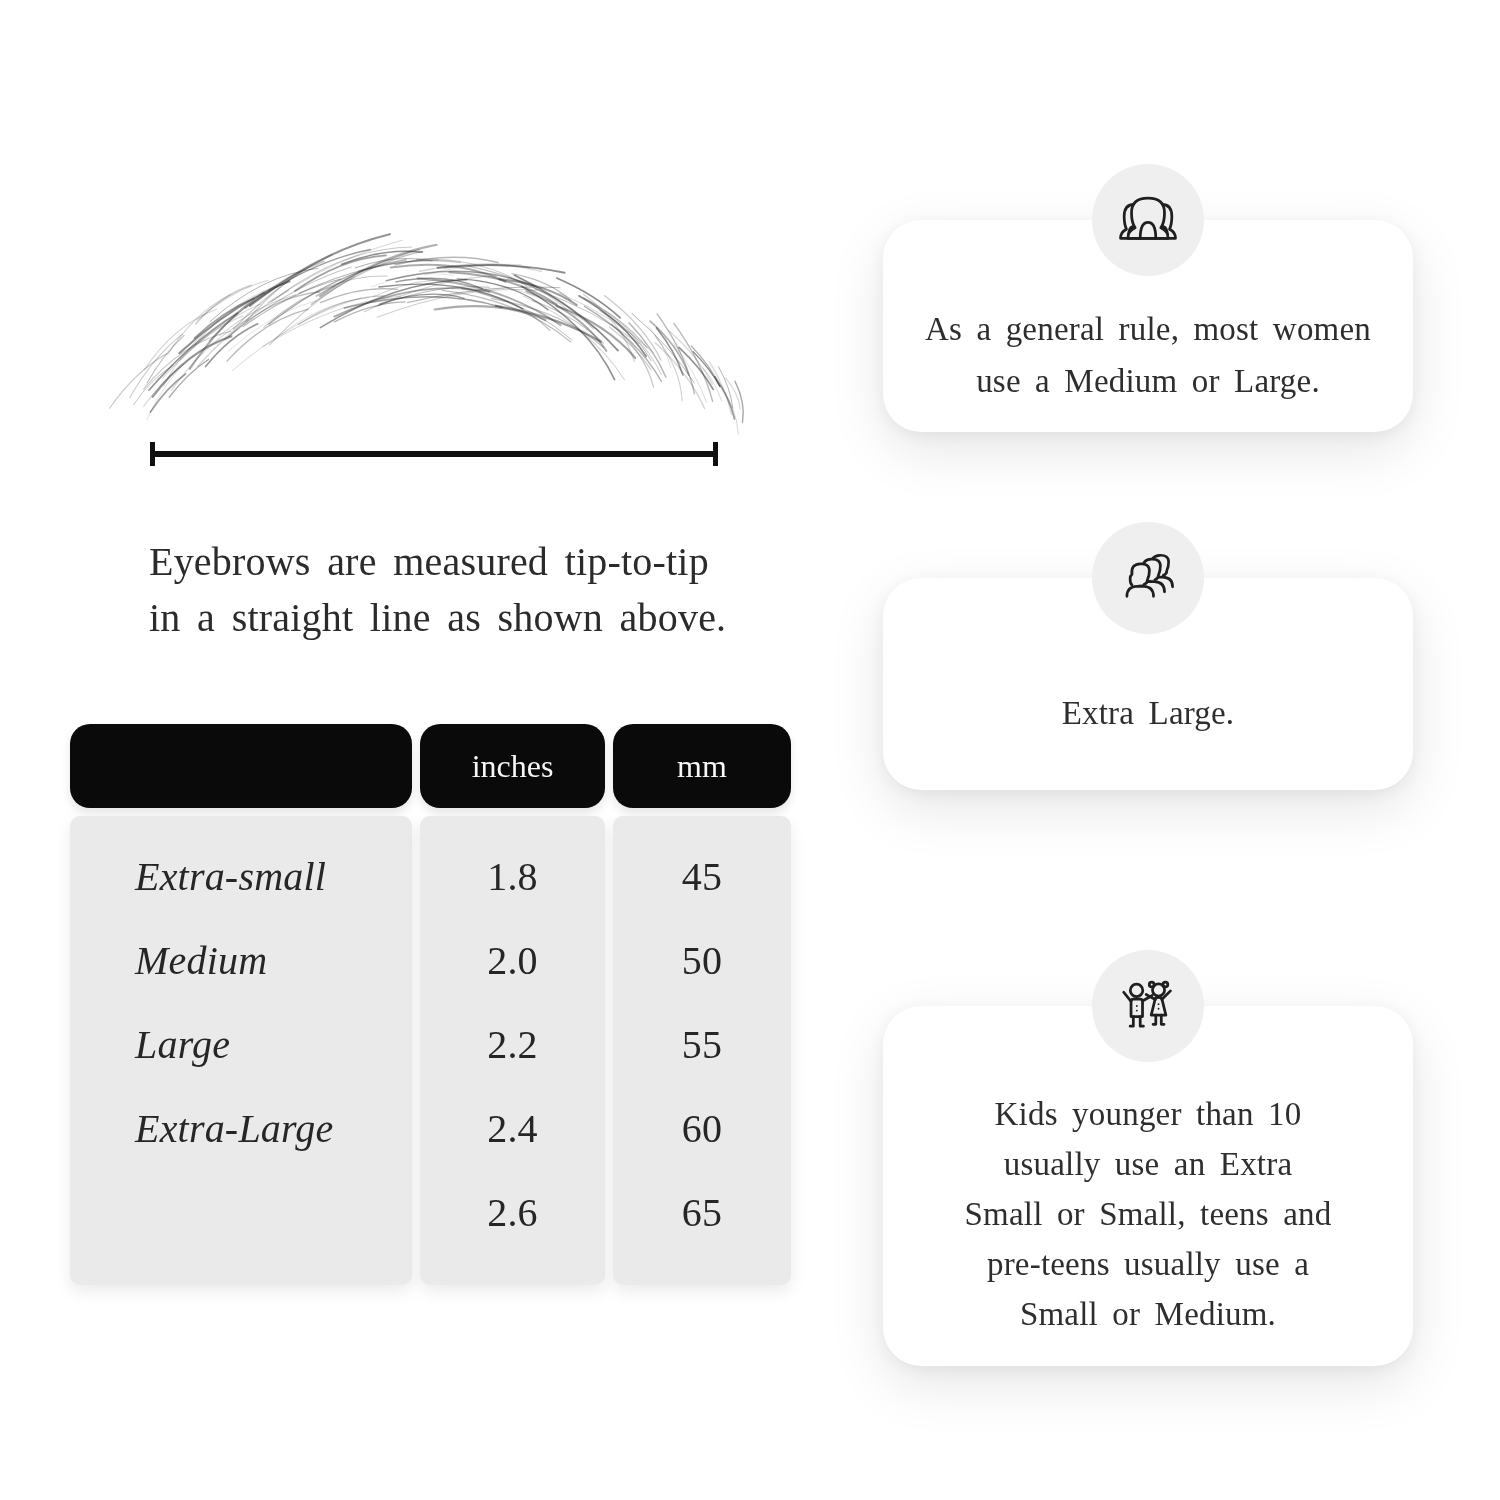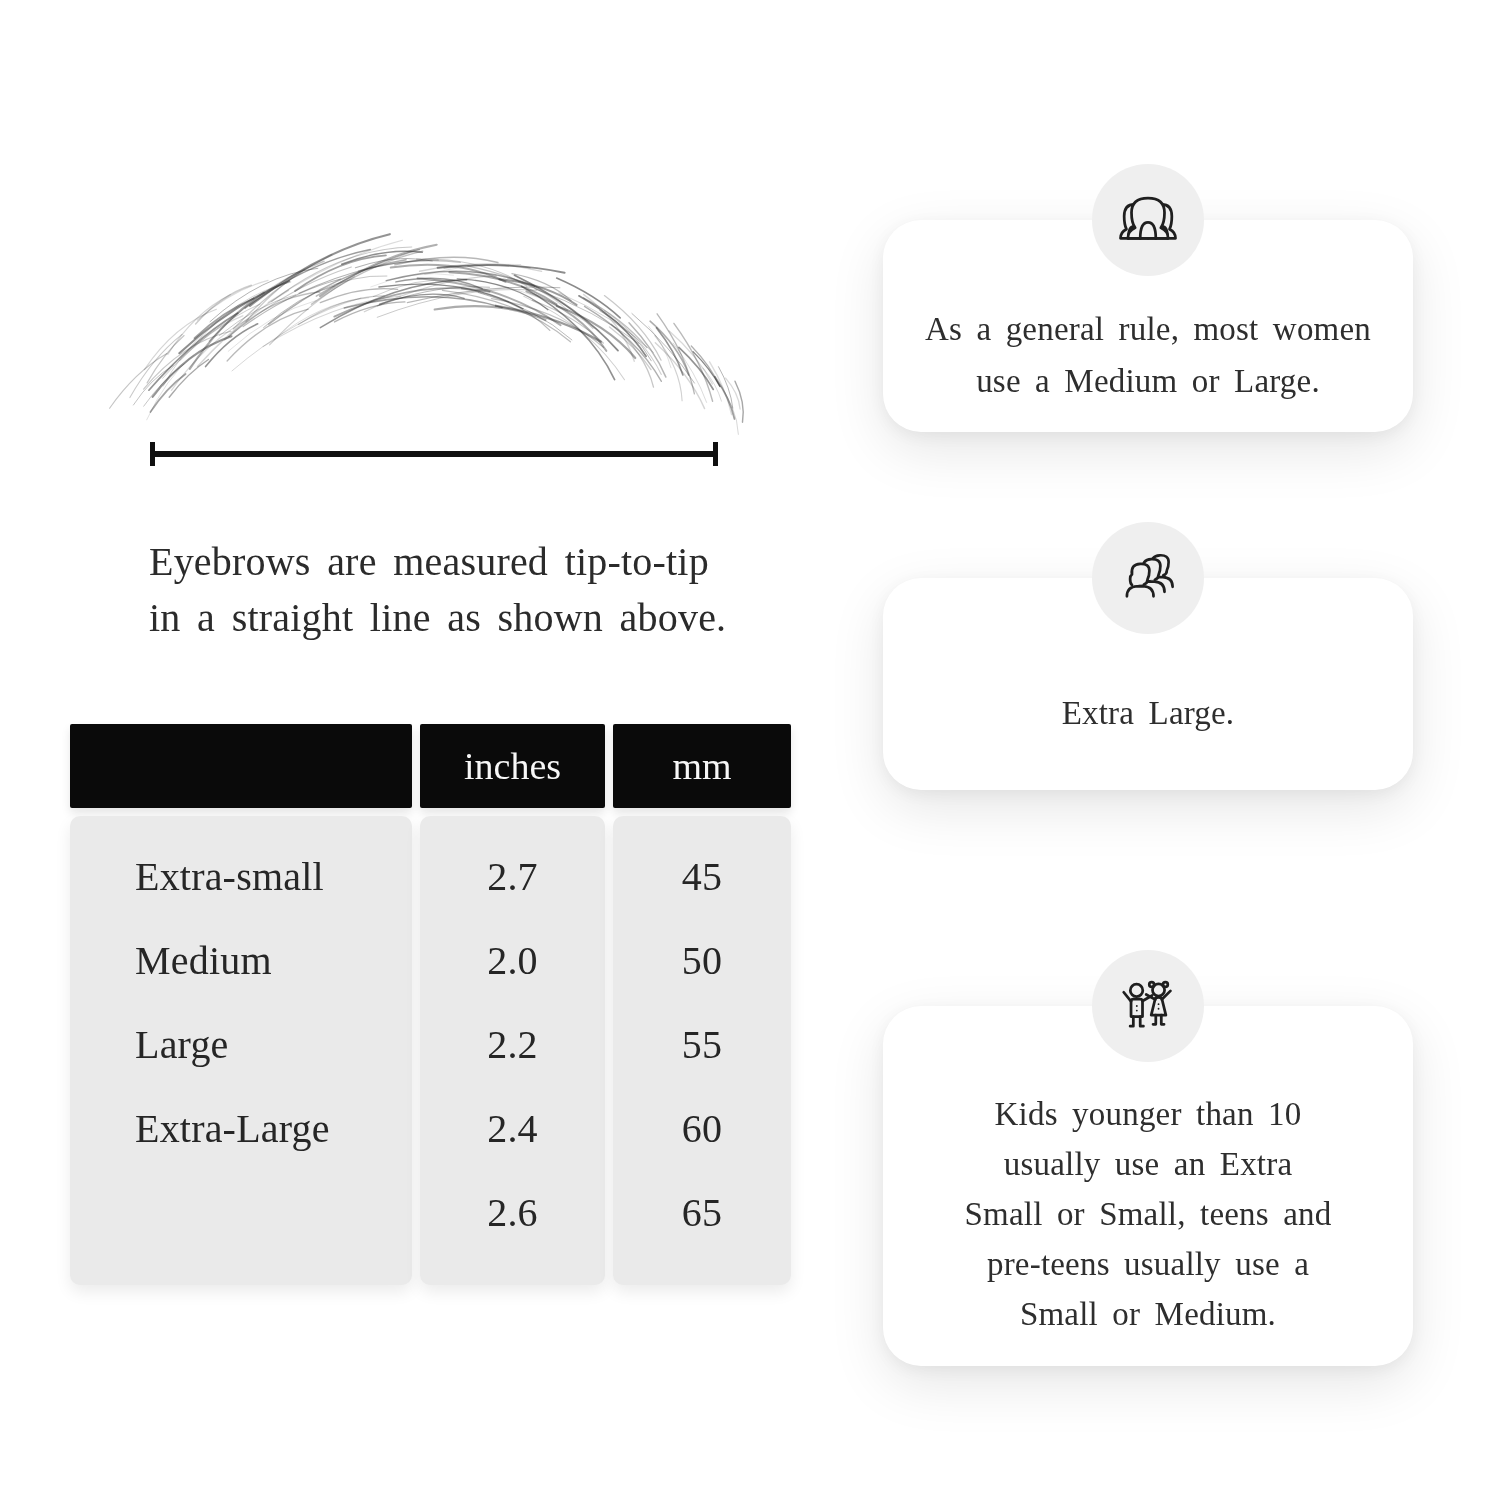--- a/index.html
+++ b/index.html
@@ -36,37 +36,37 @@
   
   .size-table{
     position:absolute;left:70px;top:724px;width:720px;
     display:grid;
     grid-template-columns:342px 185px 178px;
     grid-template-rows:84px 469px;
     column-gap:8px;row-gap:8px;
   }
   .th{
     background:var(--table-header-bg);
-    border-radius:2px;
+    border-radius:20px;
     color:var(--table-header-text);
-    font-size:38px;
+    font-size:32px;
     display:flex;align-items:center;justify-content:center;
     box-shadow:0 5px 10px rgba(0,0,0,0.10);
   }
   .tcol{
     background:var(--table-body-bg);
     border-radius:10px;
     padding-top:18px;
     box-shadow:0 7px 16px rgba(0,0,0,0.08);
   }
   .tcell{
     height:84px;display:flex;align-items:center;justify-content:center;
     font-size:40px;letter-spacing:0.2px;color:#262626;
   }
-  .tcol-label .tcell{justify-content:flex-start;padding-left:65px;}
+  .tcol-label .tcell{justify-content:flex-start;padding-left:65px;font-style:italic;}
   
   .card{
     position:absolute;left:883px;width:530px;
     background:var(--card-bg);
     border-radius:38px;
     box-shadow:0 18px 55px rgba(0,0,0,0.10),0 4px 16px rgba(0,0,0,0.05);
   }
   .card1{top:220px;height:212px;}
   .card2{top:578px;height:212px;}
   .card3{top:1006px;height:360px;}
@@ -247,21 +247,21 @@
     <div class="th">inches</div>
     <div class="th">mm</div>
 
     <div class="tcol tcol-label">
       <div class="tcell">Extra-small</div>
       <div class="tcell">Medium</div>
       <div class="tcell">Large</div>
       <div class="tcell">Extra-Large</div>
     </div>
     <div class="tcol">
-      <div class="tcell">2.7</div>
+      <div class="tcell">1.8</div>
       <div class="tcell">2.0</div>
       <div class="tcell">2.2</div>
       <div class="tcell">2.4</div>
       <div class="tcell">2.6</div>
     </div>
     <div class="tcol">
       <div class="tcell">45</div>
       <div class="tcell">50</div>
       <div class="tcell">55</div>
       <div class="tcell">60</div>

